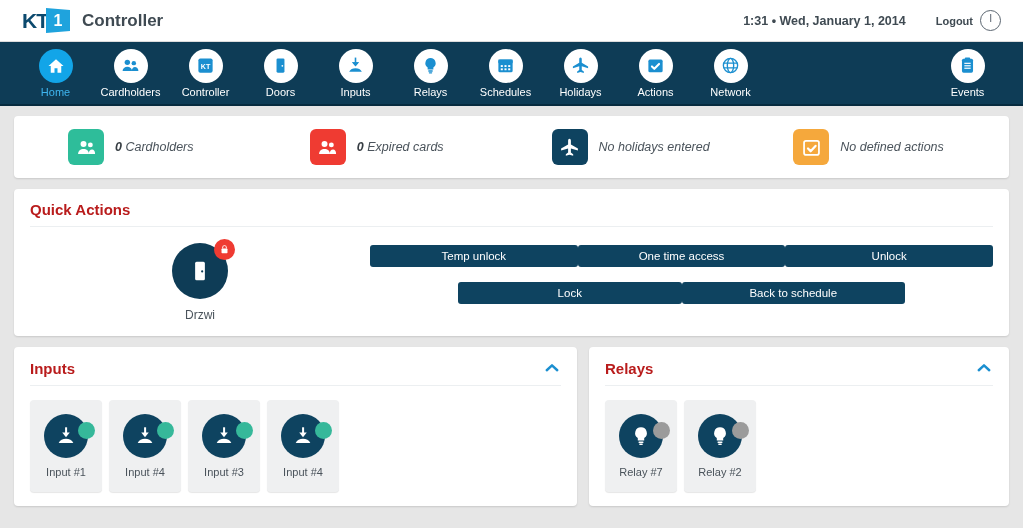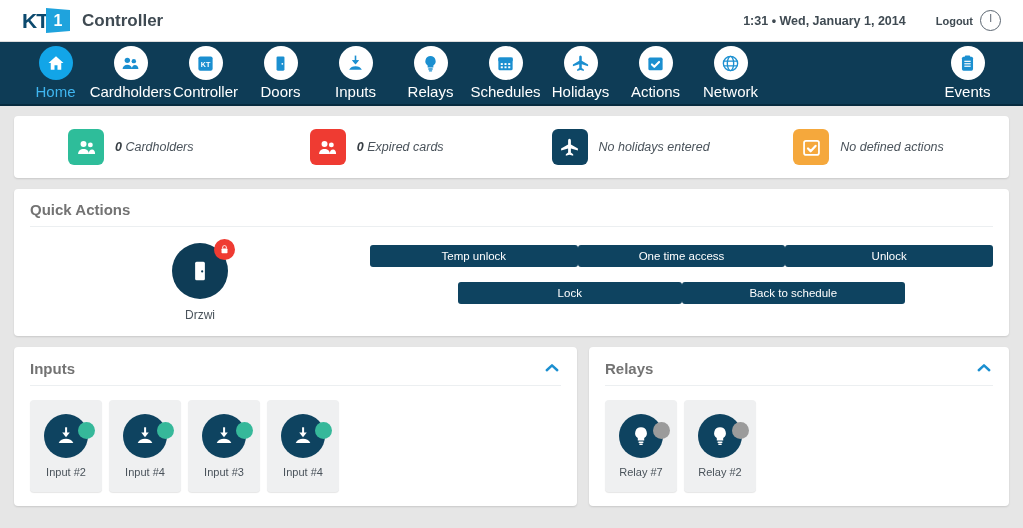--- a/index.html
+++ b/index.html
@@ -61,21 +61,21 @@
     cursor: pointer;
   }
   .nav-item.right { margin-left: auto; }
   .nav-circle {
     width: 34px; height: 34px; border-radius: 50%;
     background: #ffffff;
     display: flex; align-items: center; justify-content: center;
   }
   .nav-item.active .nav-circle { background: #12a5e8; }
   .nav-label {
-    font-size: 15px; color: #ffffff; font-family: "Liberation Sans", sans-serif;
+    font-size: 11px; color: #ffffff; font-family: "Liberation Sans", sans-serif;
   }
   .nav-item.active .nav-label { color: #3fb6f0; }
   .nav-circle svg { display: block; }
 
   
   .content { padding: 10px 14px 0 14px; }
   .card {
     background: #ffffff; border-radius: 4px;
     box-shadow: 0 1px 2px rgba(0,0,0,0.13);
   }
@@ -87,21 +87,21 @@
     width: 36px; height: 36px; border-radius: 6px;
     display: flex; align-items: center; justify-content: center;
   }
   .stat-text { font-size: 12.5px; color: #4a535b; }
   .stat-text b { color: #2b3views; }
   .stat-num { font-weight: bold; color: #353c42; }
 
   
   .qa { margin-top: 11px; padding: 12px 16px 14px 16px; }
   .panel-title {
-    font-size: 15px; font-weight: bold; color: #737373;
+    font-size: 15px; font-weight: bold; color: #b91c1c;
     font-family: "Liberation Sans", sans-serif;
   }
   .panel-head { display: flex; align-items: center; justify-content: space-between; }
   .panel-rule { height: 1px; background: #eceff1; margin-top: 8px; }
   .qa-body { display: flex; padding-top: 16px; }
   .door-block {
     width: 340px; display: flex; flex-direction: column;
     align-items: center; gap: 9px;
   }
   .door-icon-wrap { position: relative; width: 56px; height: 56px; cursor: pointer; }
@@ -410,21 +410,21 @@
           <div class="tile-icon-wrap">
             <span class="tile-circle">
               <svg width="22" height="22" viewBox="0 0 24 24" fill="#ffffff">
                   <rect x="11" y="2.5" width="2.2" height="6.6"></rect>
                   <path d="M7.9 8.2h8.2L12 13.4z"></path>
                   <path d="M4 19.5c1.5-3.2 4.5-4.6 8-4.6s6.5 1.4 8 4.6z"></path>
                 </svg>
             </span>
             <span class="tile-dot dot-on"></span>
           </div>
-          <span class="tile-label">Input #2</span>
+          <span class="tile-label">Input #1</span>
         </div>
 
         <div class="tile">
           <div class="tile-icon-wrap">
             <span class="tile-circle">
               <svg width="22" height="22" viewBox="0 0 24 24" fill="#ffffff">
                   <rect x="11" y="2.5" width="2.2" height="6.6"></rect>
                   <path d="M7.9 8.2h8.2L12 13.4z"></path>
                   <path d="M4 19.5c1.5-3.2 4.5-4.6 8-4.6s6.5 1.4 8 4.6z"></path>
                 </svg>

